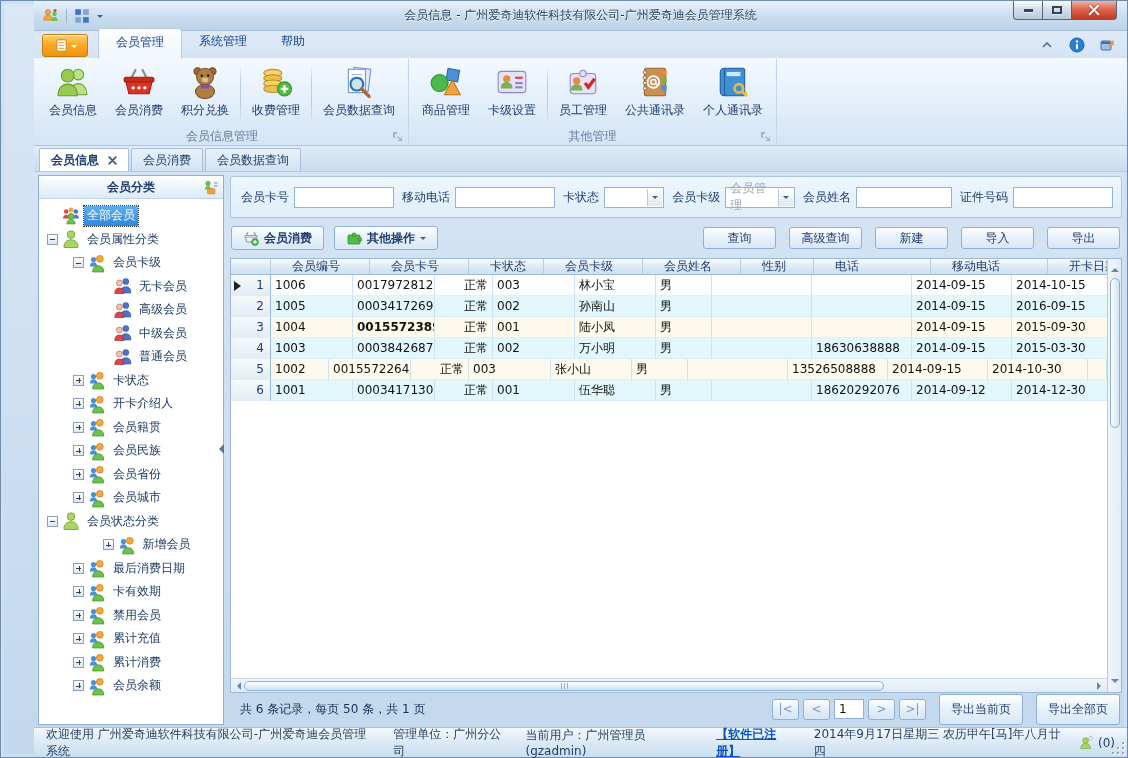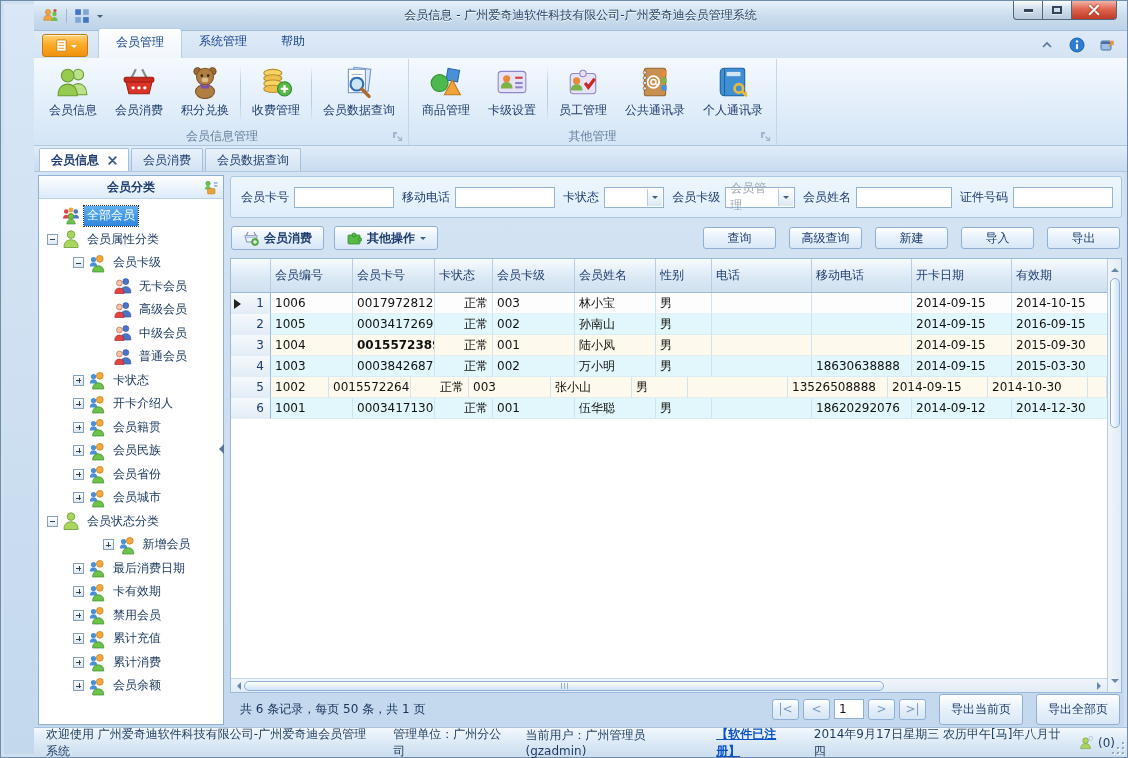--- a/index.html
+++ b/index.html
@@ -93,21 +93,21 @@
   .btn { height:24px; border:1px solid #8fb0d4; border-radius:3px; display:flex; align-items:center; justify-content:center; gap:5px;
     background:linear-gradient(#fefeff,#e9f2fb 45%,#d8e7f7); box-shadow:inset 0 1px 0 #fff; color:#1e3c6e; padding:0 11px; cursor:default; }
   .btn.bold { font-weight:bold; }
   .btn .bic { width:16px; height:16px; }
   .tb-right { margin-left:auto; display:flex; gap:13px; padding-right:1px; }
   .tb-right .btn { height:22px; min-width:73px; }
 
   
   .gridwrap { flex:1; min-height:0; margin:4px 1px 0; border:1px solid #9db9d9; background:#fff; display:flex; }
   .gridcol { flex:1; min-width:0; display:flex; flex-direction:column; }
-  .ghead { height:34px; flex:none; display:flex; background:linear-gradient(#f7fbfe,#dcE9f5 55%,#cfe0ef); border-bottom:1px solid #9db9d9; }
+  .ghead { height:16px; flex:none; display:flex; background:linear-gradient(#f7fbfe,#dcE9f5 55%,#cfe0ef); border-bottom:1px solid #9db9d9;gap:17px; }
   .gh { flex:none; border-right:1px solid #b7cde2; display:flex; align-items:center; padding:0 4px; color:#1e3c6e; overflow:hidden; white-space:nowrap; }
   .grows { flex:1; overflow:hidden; }
   .grow { display:flex; height:21px; }
   .grow:nth-child(1) { background:#fdfdfd; }
   .grow:nth-child(2n) { background:#e2f7fb; }
   .grow:nth-child(3), .grow:nth-child(5) { background:#fdf9ec; }
   .gc { flex:none; border-right:1px solid #cfe3f2; border-bottom:1px solid rgba(210,228,242,.55); padding:0 4px; display:flex; align-items:center; overflow:hidden; white-space:nowrap; color:#111; }
   .gc.num { justify-content:flex-end; padding-right:6px; color:#1e3c6e;
     background:linear-gradient(#f5f9fc,#e3edf6); border-right:1px solid #9db9d9; position:relative; }
   .gc.right { justify-content:flex-end; }

